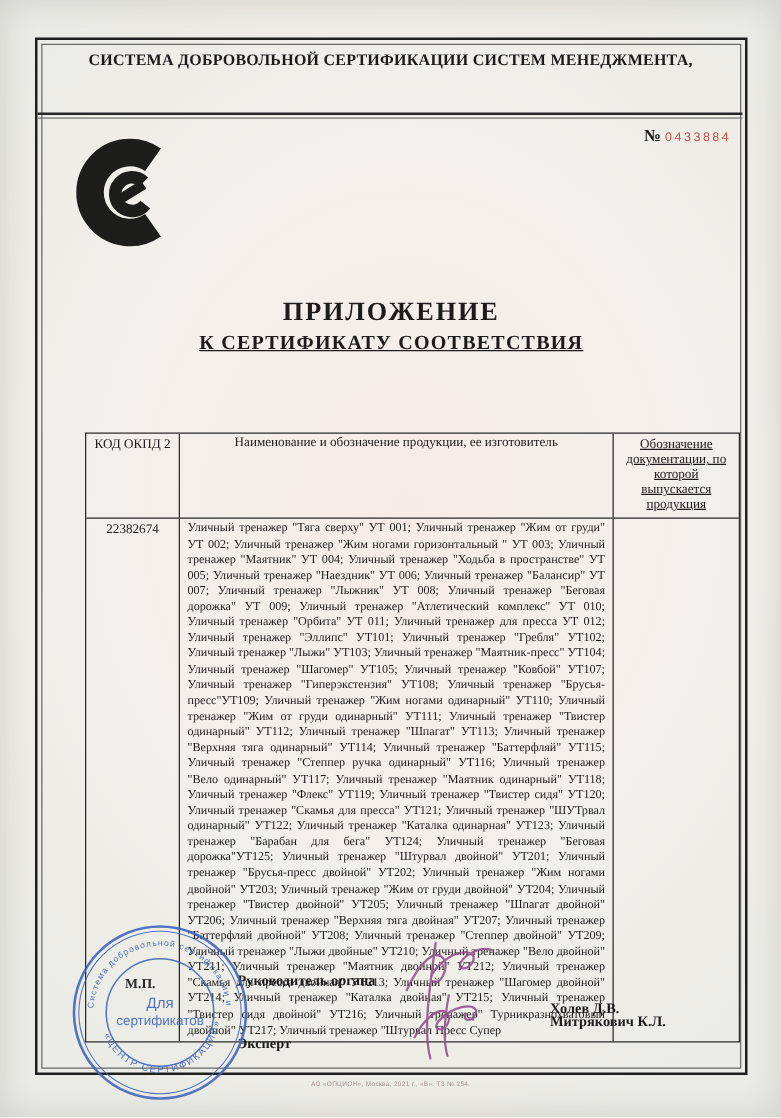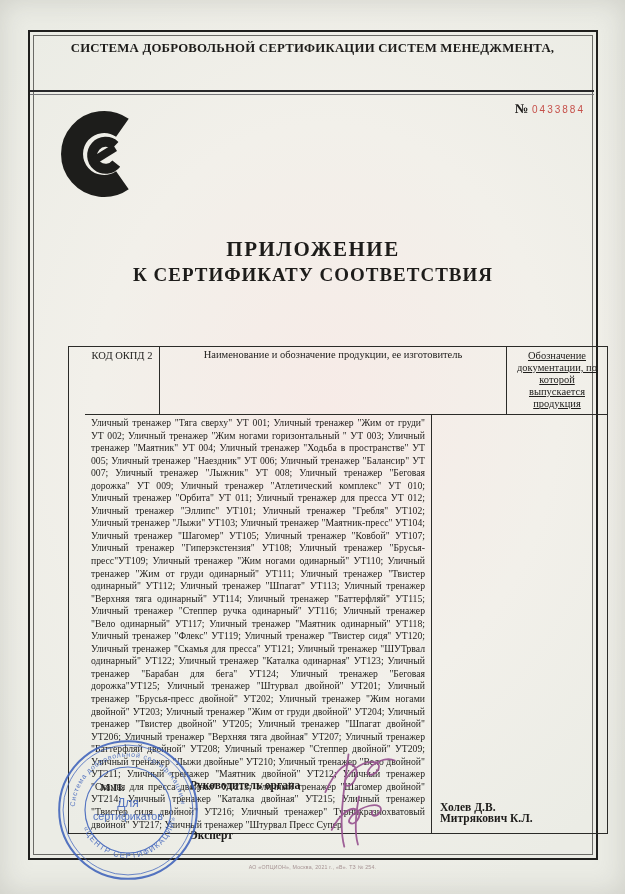--- a/index.html
+++ b/index.html
@@ -16,23 +16,23 @@
   .hdr{position:absolute;left:40px;top:39px;width:545px;text-align:center;font-weight:bold;}
   .hdr .h-line{font-size:12.8px;line-height:18px;letter-spacing:.2px;font-family:Liberation Serif, serif;}
   .hdr .h-reg{font-size:12.5px;margin-top:4px;letter-spacing:.5px;}
   .div-thick{position:absolute;left:30px;top:90px;width:564px;border-top:2px solid #28282a;}
   .div-thin{position:absolute;left:30px;top:94px;width:564px;border-top:1px solid #77777a;}
   .logo{position:absolute;left:58px;top:108px;width:100px;height:92px;}
   .form-no{position:absolute;right:40px;top:101px;font-size:13.5px;font-weight:bold;}
   .form-no .digits{font-family:Liberation Sans, sans-serif;color:#c6504a;letter-spacing:2px;font-weight:normal;font-size:10px;}
   .title{position:absolute;left:28px;top:236px;width:570px;text-align:center;font-weight:bold;}
   .title .t1{font-size:21px;letter-spacing:1.5px;line-height:26px;}
-  .title .t2{font-size:19px;letter-spacing:1px;line-height:26px;}
+  .title .t2{font-size:16px;letter-spacing:1px;line-height:26px;text-decoration:underline;}
   .title .t3{font-size:11.5px;margin-top:12px;letter-spacing:.4px;}
-  .ctable{position:absolute;left:68px;top:346px;width:522px;border:1px solid #2b2b28;display:flex;flex-direction:column;background:transparent;padding-left:16px;}
+  .ctable{position:absolute;left:68px;top:346px;width:522px;border:1px solid #2b2b28;display:flex;flex-direction:column;background:transparent;}
   .trow{display:flex;}
   .trow.head{height:67px;border-bottom:1px solid #2b2b28;}
   .c1{width:75px;border-right:1px solid #2b2b28;box-sizing:border-box;padding:3px 2px;text-align:center;}
   .c2{width:347px;border-right:1px solid #2b2b28;box-sizing:border-box;padding:2px 6px;}
   .c3{width:100px;box-sizing:border-box;padding:3px 3px;text-align:center;text-decoration:underline;}
   .hcell{font-size:10.5px;line-height:12px;}
   .body-row{min-height:340px;}
   .code{font-size:10.5px;}
   .products{font-size:9.7px;line-height:12.55px;text-align:justify;}
   .sig-label{position:absolute;font-weight:bold;font-size:11.5px;}
@@ -75,20 +75,21 @@
     <div class="t2">К СЕРТИФИКАТУ СООТВЕТСТВИЯ</div>
   </div>
 
   <div class="ctable">
     <div class="trow head">
       <div class="c1 hcell">КОД ОКПД 2</div>
       <div class="c2 hcell" style="text-align:center;">Наименование и обозначение продукции, ее изготовитель</div>
       <div class="c3 hcell">Обозначение документации, по которой выпускается продукция</div>
     </div>
     <div class="trow body-row">
+      <div class="c1 code">22382674</div>
       <div class="c2 products">Уличный тренажер "Тяга сверху" УТ 001; Уличный тренажер "Жим от груди" УТ 002; Уличный тренажер "Жим ногами горизонтальный " УТ 003; Уличный тренажер "Маятник" УТ 004; Уличный тренажер "Ходьба в пространстве" УТ 005; Уличный тренажер "Наездник" УТ 006; Уличный тренажер "Балансир" УТ 007; Уличный тренажер "Лыжник" УТ 008; Уличный тренажер "Беговая дорожка" УТ 009; Уличный тренажер "Атлетический комплекс" УТ 010; Уличный тренажер "Орбита" УТ 011; Уличный тренажер для пресса УТ 012; Уличный тренажер "Эллипс" УТ101; Уличный тренажер "Гребля" УТ102; Уличный тренажер "Лыжи" УТ103; Уличный тренажер "Маятник-пресс" УТ104; Уличный тренажер "Шагомер" УТ105; Уличный тренажер "Ковбой" УТ107; Уличный тренажер "Гиперэкстензия" УТ108; Уличный тренажер "Брусья-пресс"УТ109; Уличный тренажер "Жим ногами одинарный" УТ110; Уличный тренажер "Жим от груди одинарный" УТ111; Уличный тренажер "Твистер одинарный" УТ112; Уличный тренажер "Шпагат" УТ113; Уличный тренажер "Верхняя тяга одинарный" УТ114; Уличный тренажер "Баттерфляй" УТ115; Уличный тренажер "Степпер ручка одинарный" УТ116; Уличный тренажер "Вело одинарный" УТ117; Уличный тренажер "Маятник одинарный" УТ118; Уличный тренажер "Флекс" УТ119; Уличный тренажер "Твистер сидя" УТ120; Уличный тренажер "Скамья для пресса" УТ121; Уличный тренажер "ШУТрвал одинарный" УТ122; Уличный тренажер "Каталка одинарная" УТ123; Уличный тренажер "Барабан для бега" УТ124; Уличный тренажер "Беговая дорожка"УТ125; Уличный тренажер "Штурвал двойной" УТ201; Уличный тренажер "Брусья-пресс двойной" УТ202; Уличный тренажер "Жим ногами двойной" УТ203; Уличный тренажер "Жим от груди двойной" УТ204; Уличный тренажер "Твистер двойной" УТ205; Уличный тренажер "Шпагат двойной" УТ206; Уличный тренажер "Верхняя тяга двойная" УТ207; Уличный тренажер "Баттерфляй двойной" УТ208; Уличный тренажер "Степпер двойной" УТ209; Уличный тренажер "Лыжи двойные" УТ210; Уличный тренажер "Вело двойной" УТ211; Уличный тренажер "Маятник двойной" УТ212; Уличный тренажер "Скамья для пресса двойная" УТ213; Уличный тренажер "Шагомер двойной" УТ214; Уличный тренажер "Каталка двойная" УТ215; Уличный тренажер "Твистер сидя двойной" УТ216; Уличный тренажер" Турникразнохватовый двойной" УТ217; Уличный тренажер "Штурвал Пресс Супер</div>
       <div class="c3"></div>
     </div>
   </div>
 
   <div class="mp-mark">М.П.</div>
 
   <div class="sig-label" style="left:190px;top:779px;">Руководитель органа</div>
   <div class="sig-name" style="left:440px;top:777px;margin-top:24px;">Холев Д.В.</div>
   <div class="sig-label" style="left:190px;top:813px;margin-top:16px;">Эксперт</div>

